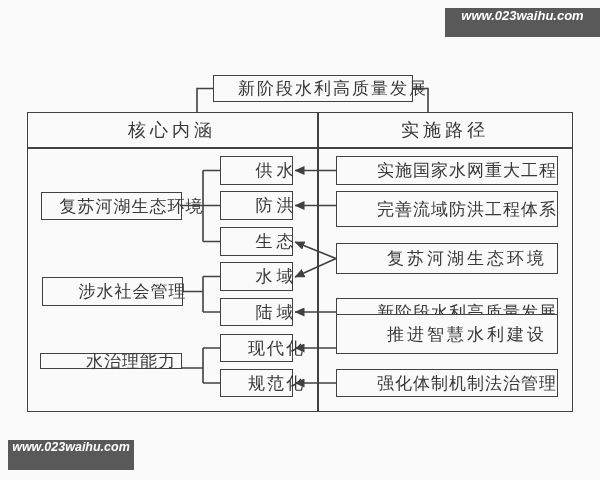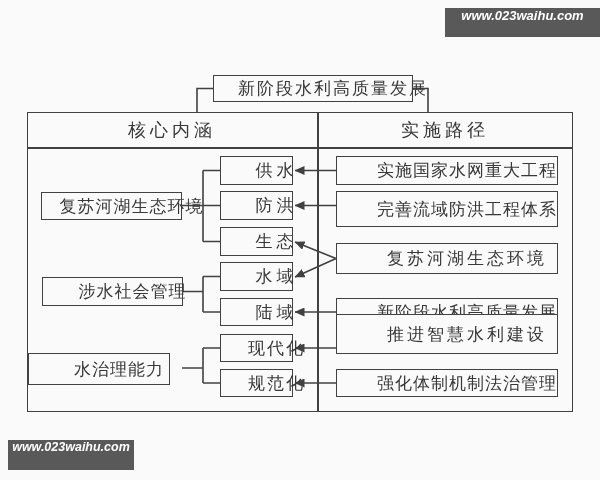--- a/index.html
+++ b/index.html
@@ -86,21 +86,21 @@
 
   <div class="frame"></div>
   <div class="header-line"></div>
   <div class="col-line"></div>
 
   <div class="hdr hdr-left">核心内涵</div>
   <div class="hdr hdr-right">实施路径</div>
 
   <div class="node group" style="left:41px;top:192px;height:28px">复苏河湖生态环境</div>
   <div class="node group" style="left:42px;top:277px;height:29px">涉水社会管理</div>
-  <div class="node group" style="left:28px;top:353px;height:32px;width:142px">水治理能力</div>
+  <div class="node group" style="left:40px;top:353px;height:16px;width:142px">水治理能力</div>
 
   <div class="node aspect" style="top:156px;height:29px">供水</div>
   <div class="node aspect" style="top:191px;height:29px">防洪</div>
   <div class="node aspect" style="top:227px;height:29px">生态</div>
   <div class="node aspect" style="top:262px;height:29px">水域</div>
   <div class="node aspect" style="top:298px;height:28px">陆域</div>
   <div class="node aspect" style="top:334px;height:28px;letter-spacing:2px">现代化</div>
   <div class="node aspect" style="top:369px;height:28px;letter-spacing:2px">规范化</div>
 
   <div class="node path" style="top:156px;height:29px">实施国家水网重大工程</div>

